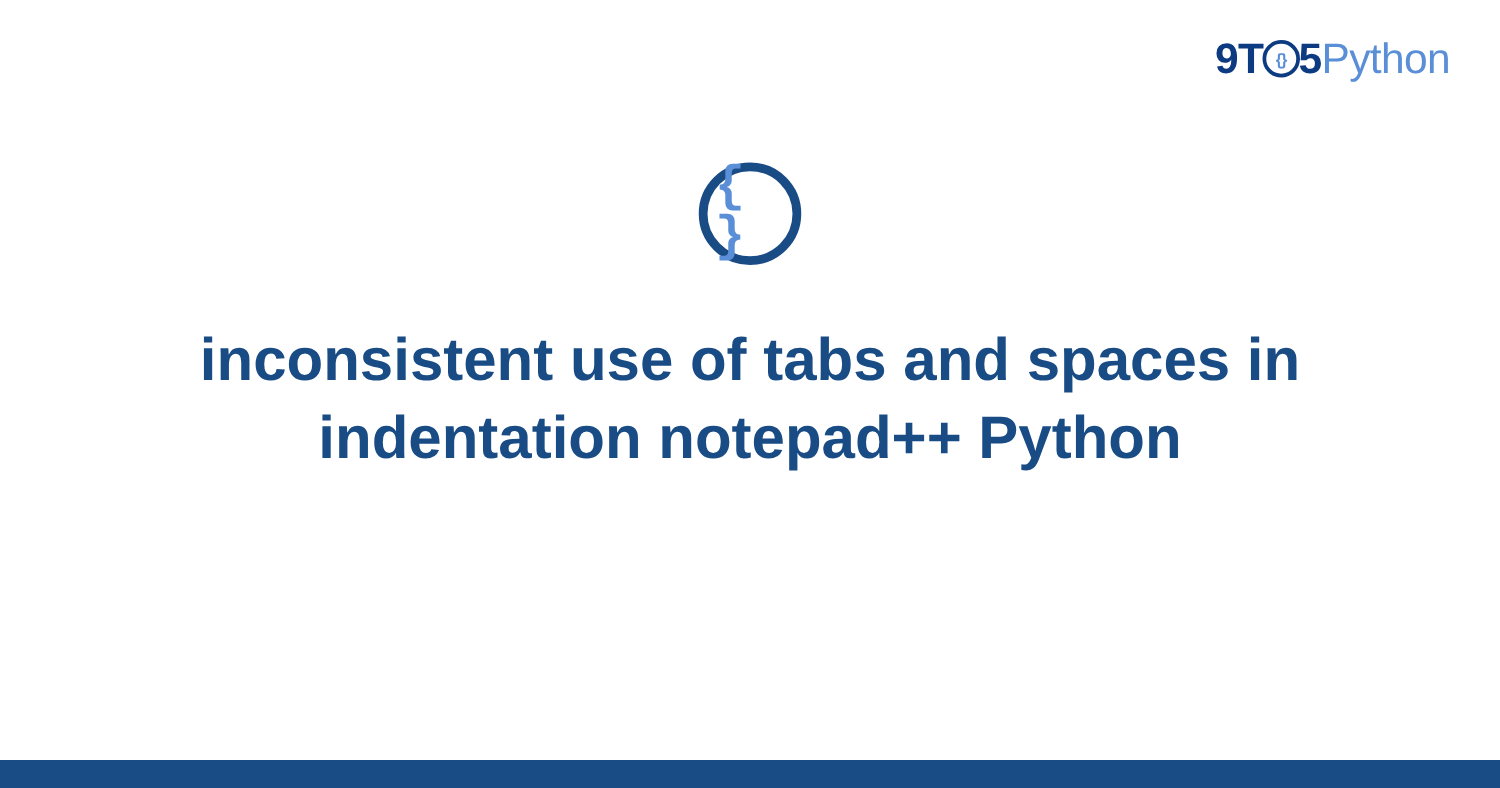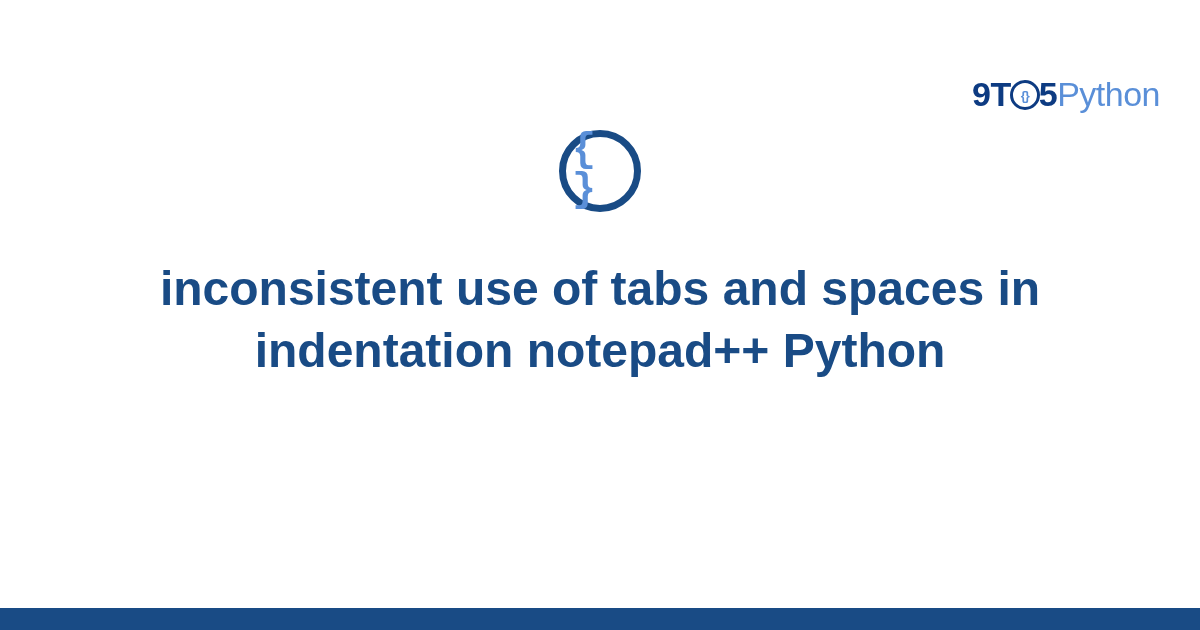--- a/index.html
+++ b/index.html
@@ -15,21 +15,20 @@
       position: relative;
       overflow: hidden;
     }
     .logo {
       position: absolute;
       top: 28px;
       right: 40px;
       font-size: 34px;
       font-weight: 600;
       letter-spacing: -0.5px;
-      margin-top: 47px;
     }
     .logo-9t {
       color: #0d3b82;
     }
     .logo-o {
       display: inline-flex;
       align-items: center;
       justify-content: center;
       width: 30px;
       height: 30px;

